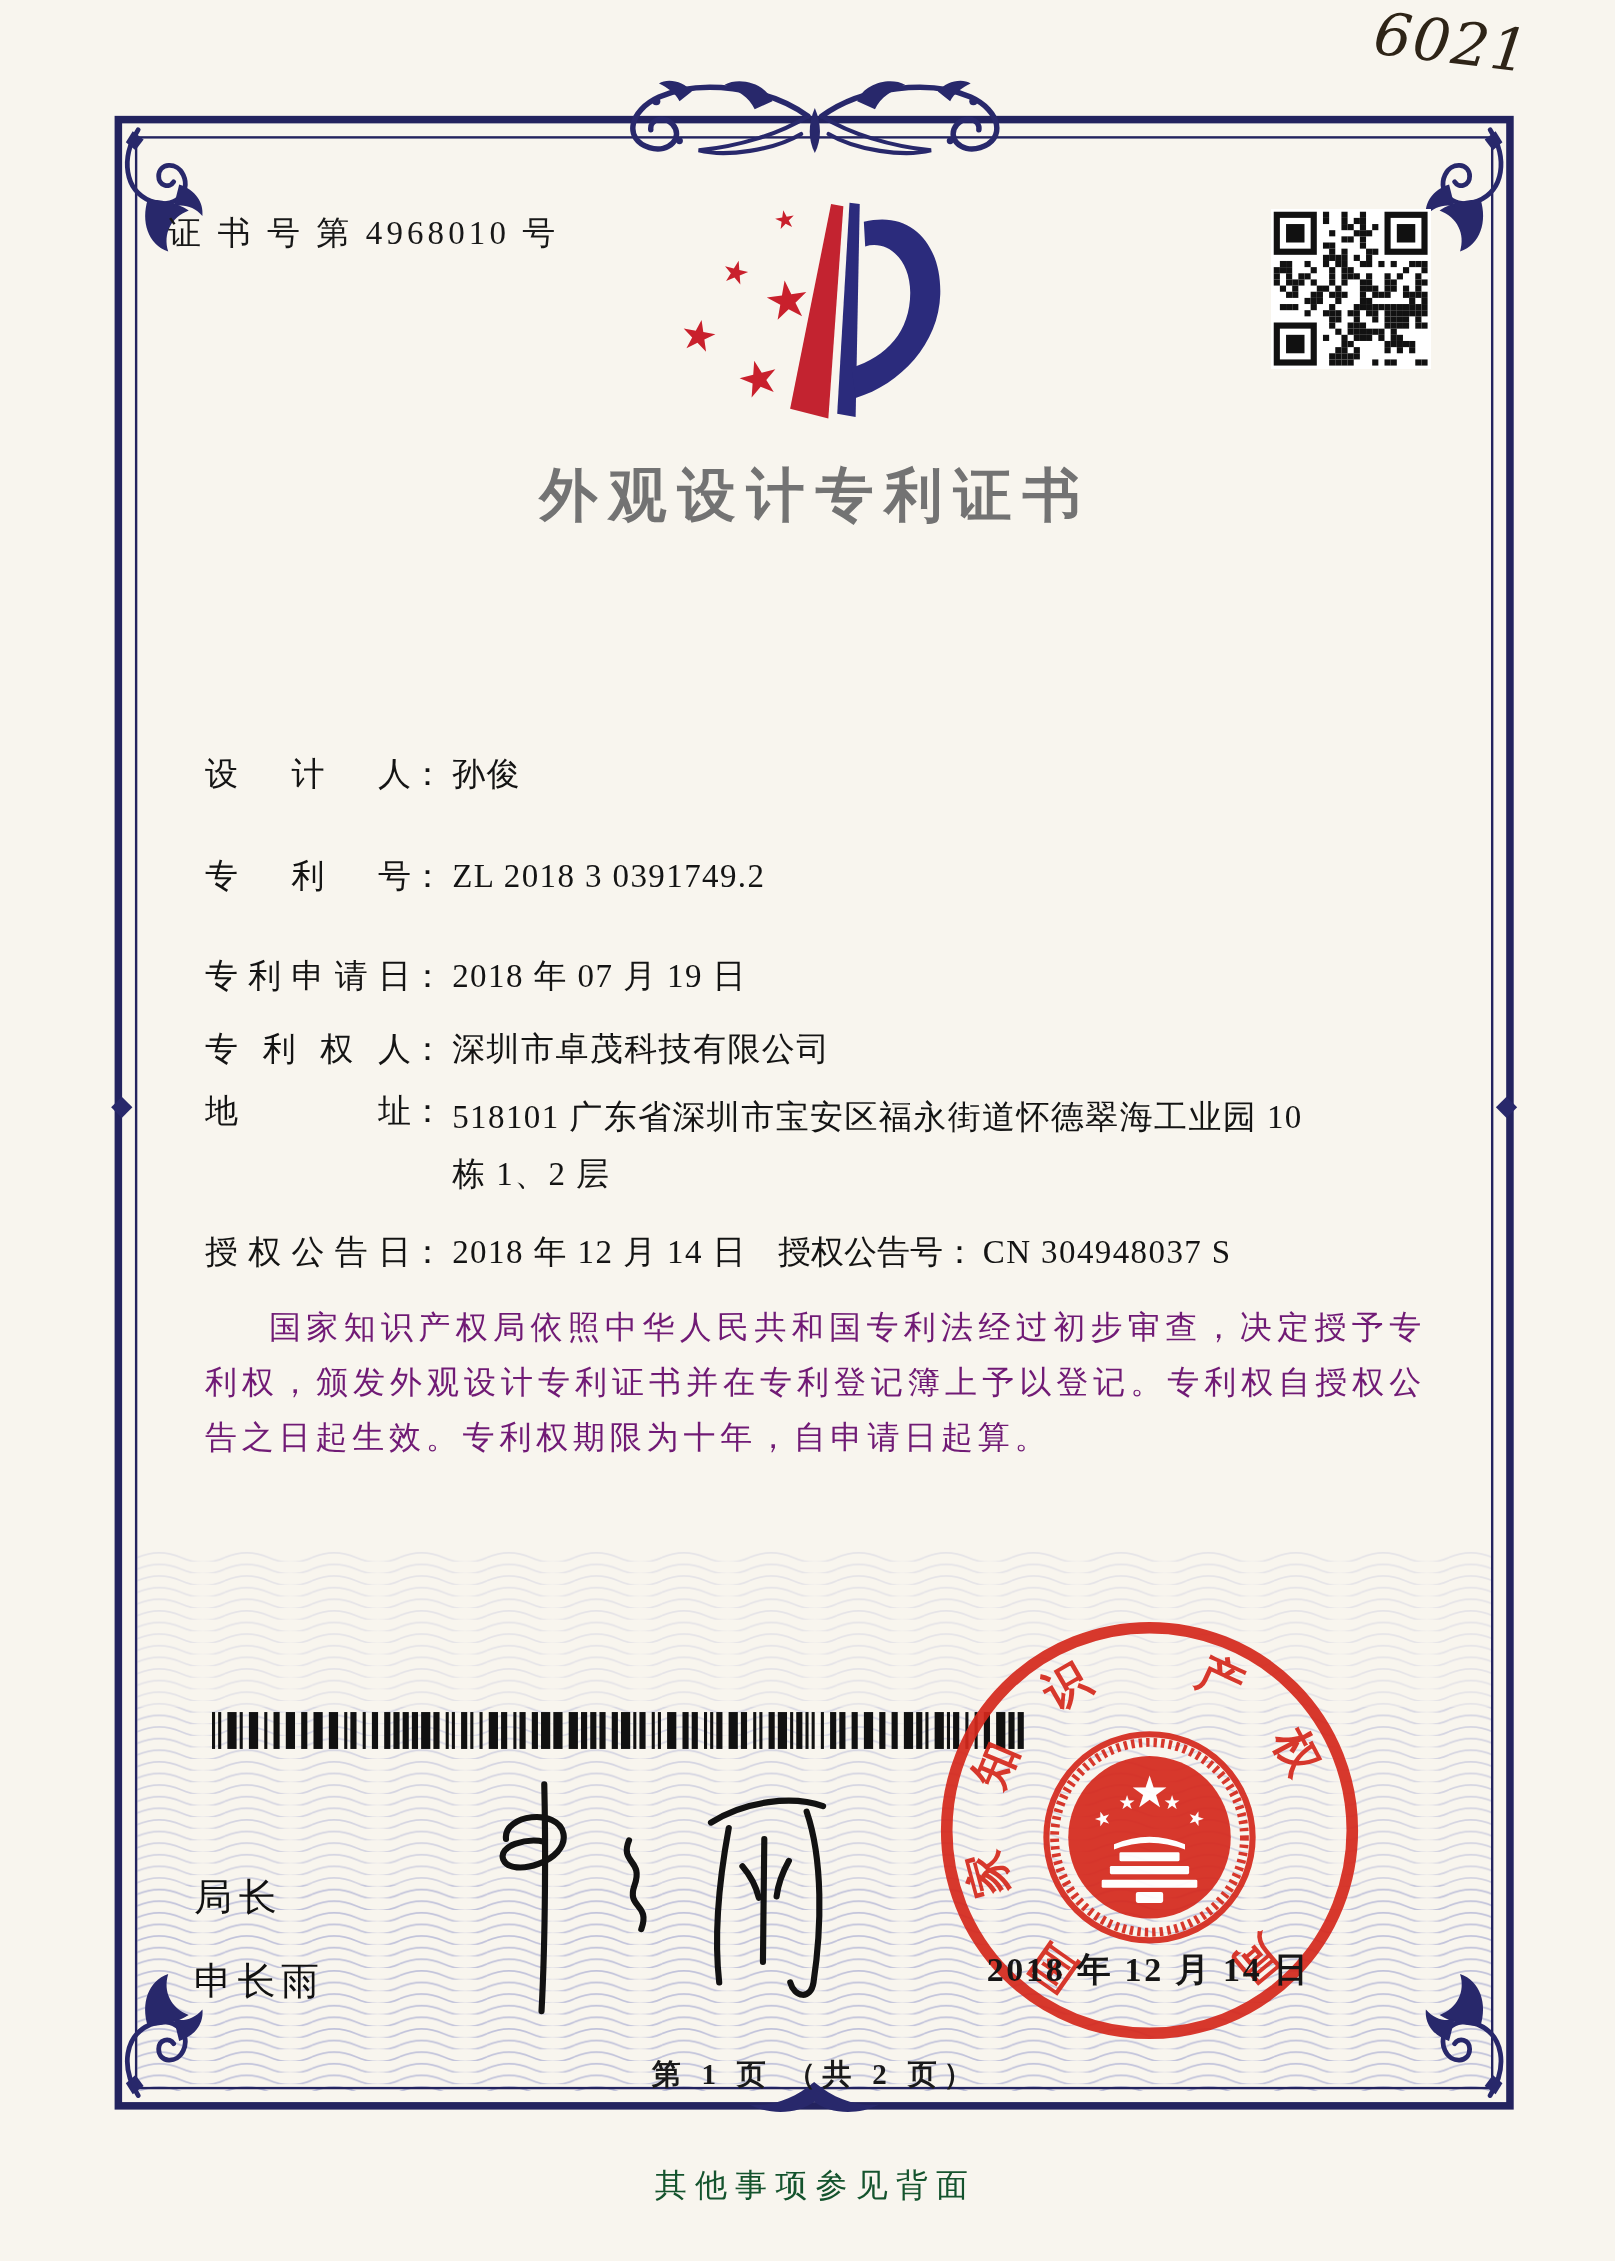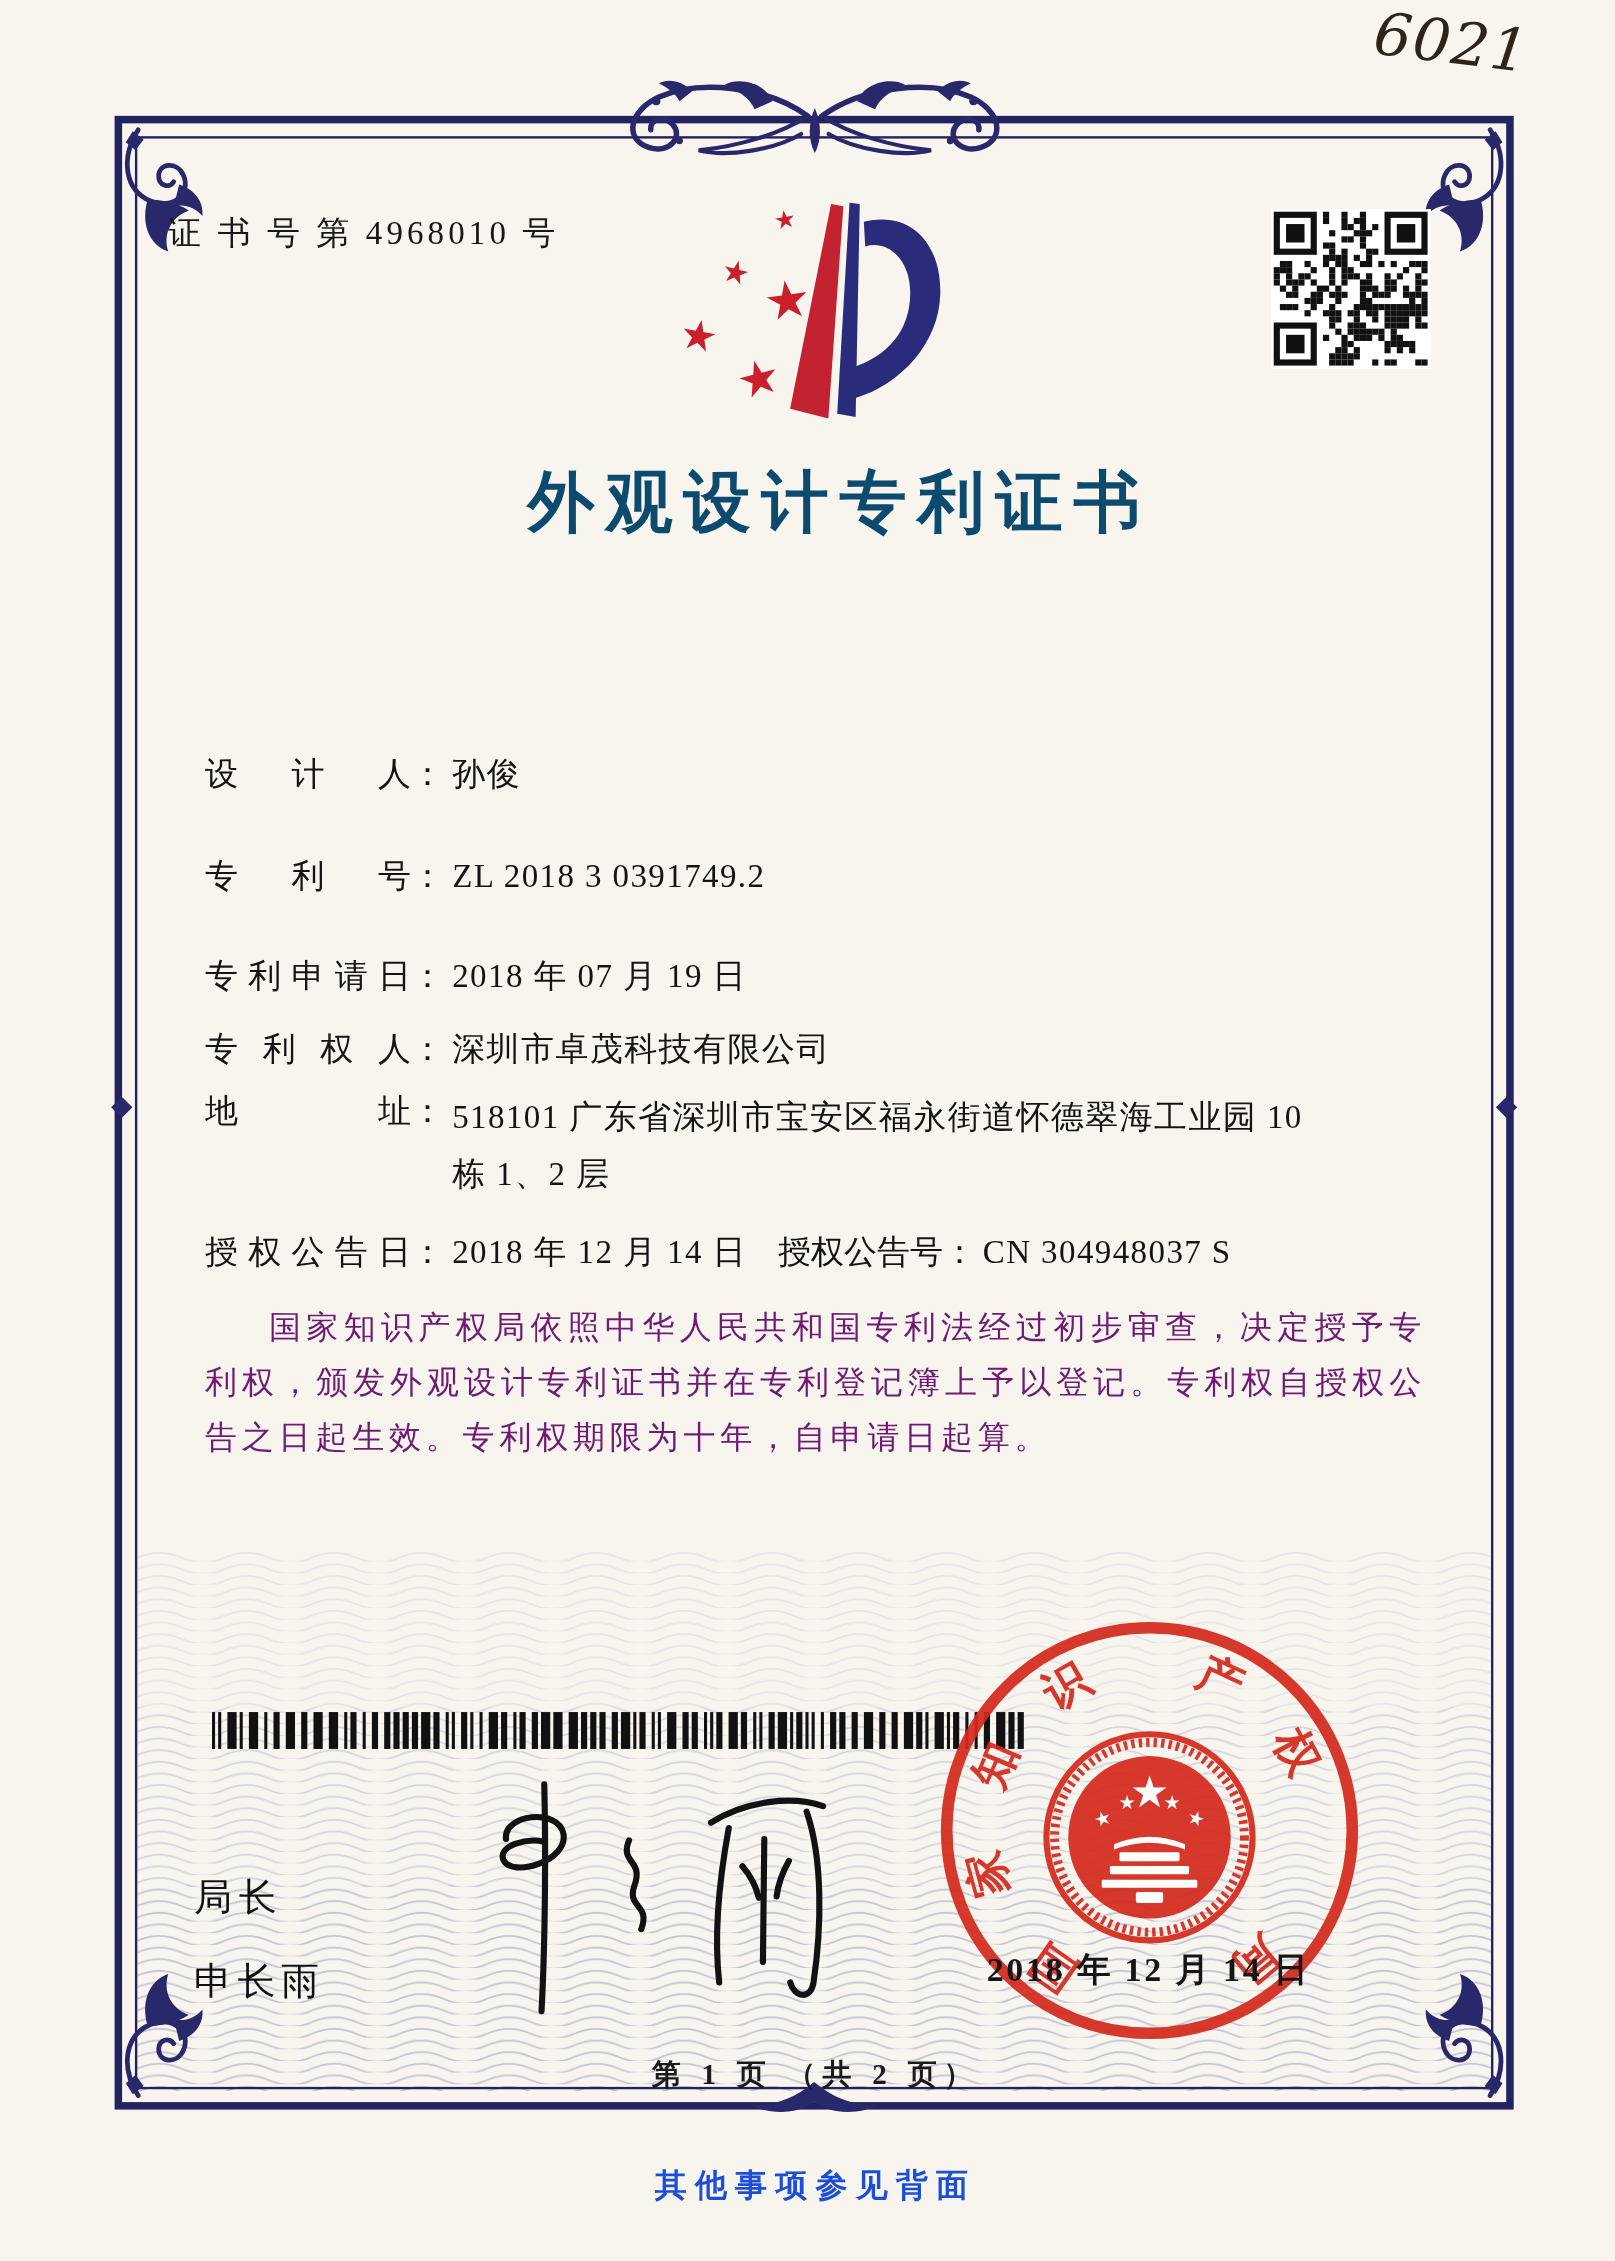--- a/index.html
+++ b/index.html
@@ -9,22 +9,22 @@
   .abs{position:absolute;}
   
   .handnote{left:1374px;top:8.2px;font-size:59px;font-style:italic;color:#2e2417;
             transform:rotate(7deg);letter-spacing:1.4px;font-family:"DejaVu Serif",serif;}
   
   .certno{left:168px;top:211px;font-size:33px;letter-spacing:4.1px;color:#181818;}
   
   .logo{left:670px;top:200px;width:273px;height:228px;}
   .logo-star{position:absolute;color:#c9202c;line-height:1;font-family:"DejaVu Sans",sans-serif;}
   
-  .title{left:116px;top:457px;width:1399px;text-align:center;font-size:67px;font-weight:bold;
-         letter-spacing:11px;color:#0c4a6e;margin-left:24px;}
+  .title{left:116px;top:457px;width:1399px;text-align:center;font-size:58px;font-weight:bold;
+         letter-spacing:11px;color:#737373;}
   
   .frow{position:absolute;left:205px;font-size:33px;white-space:nowrap;color:#141414;}
   .flabel{display:inline-block;width:206px;text-align:justify;text-align-last:justify;}
   .fcolon{display:inline-block;}
   .fvalue{margin-left:8.2px;letter-spacing:1.4px;}
   .addrv{display:inline-block;vertical-align:top;margin-left:8.2px;letter-spacing:1.4px;line-height:57px;}
   .addrv span{display:block;}
   .pair2{position:absolute;left:573px;top:0;}
   .pair2 .fvalue{margin-left:6.8px;}
   
@@ -39,21 +39,21 @@
   
   .sig{left:424px;top:1757px;}
   
   .seal{left:931px;top:1612px;}
   .sealdate{left:957px;top:1947px;width:383px;text-align:center;font-size:34px;
             letter-spacing:2.7px;color:#161616;font-weight:bold;}
   
   .pageinfo{left:116px;top:2055px;width:1399px;text-align:center;font-size:29px;
             letter-spacing:6.8px;color:#1a1a1a;font-weight:bold;}
   .backnote{left:116px;top:2164px;width:1399px;text-align:center;font-size:32px;
-            letter-spacing:8.2px;color:#1d4ed8;font-weight:bold;}
+            letter-spacing:8.2px;color:#14532d;font-weight:normal;}
   .qr{left:1271px;top:209px;}
 </style>
 </head>
 <body>
 
 <div id="page">
 
   <svg class="abs" style="left:137px;top:1550px;" width="1356" height="541" viewBox="0 0 1984 792">
     <defs>
       <pattern id="wav" width="128" height="17" patternUnits="userSpaceOnUse">

